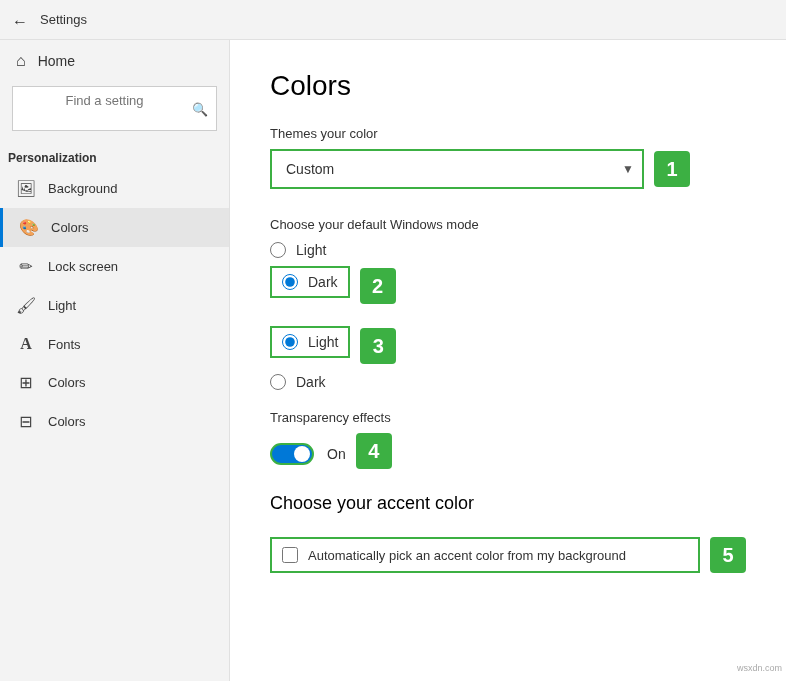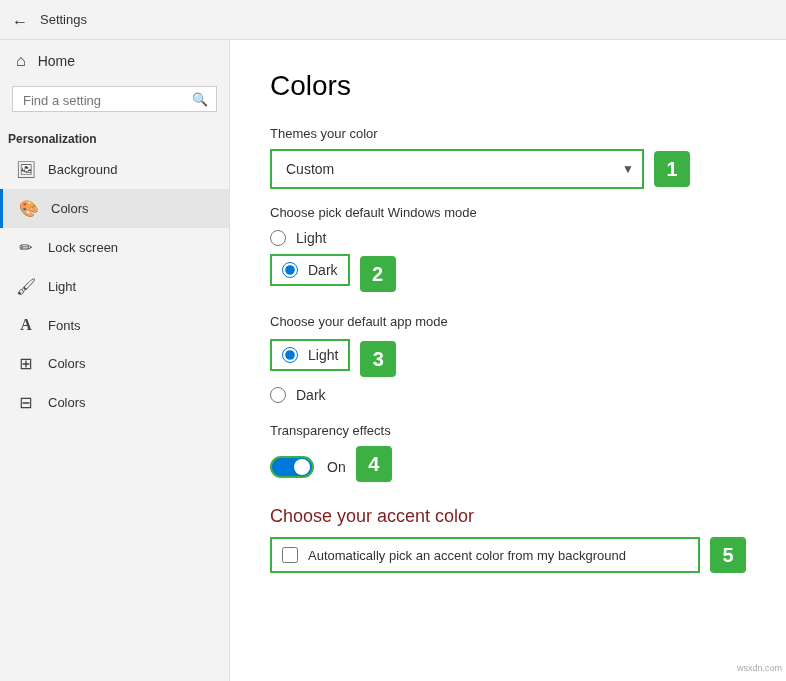--- a/index.html
+++ b/index.html
@@ -64,26 +64,27 @@
       margin-right: 12px;
       font-size: 16px;
     }
 
     .sidebar-search {
       margin: 4px 12px 12px;
       position: relative;
     }
     .sidebar-search input {
       width: 100%;
-      padding: 6px 30px 3px 10px;
+      padding: 6px 30px 22px 10px;
       border: 1px solid #ccc;
       background: #fff;
       font-size: 13px;
       color: #333;
       outline: none;
+      text-align: center;
     }
     .sidebar-search-icon {
       position: absolute;
       right: 8px;
       top: 50%;
       transform: translateY(-50%);
       color: #666;
       font-size: 13px;
     }
 
@@ -132,21 +133,21 @@
 
     .section-label {
       font-size: 13px;
       color: #333;
       margin-bottom: 8px;
     }
 
     
     .dropdown-wrapper {
       position: relative;
-      margin-bottom: 16px;
+      margin-bottom: 28px;
     }
     .dropdown-select {
       width: 100%;
       max-width: 380px;
       padding: 10px 14px;
       border: 2px solid #3cb043;
       background: #fff;
       font-size: 14px;
       color: #333;
       appearance: none;
@@ -232,22 +233,22 @@
       font-size: 14px;
       color: #333;
     }
 
     .transparency-section { margin-bottom: 24px; }
 
     .accent-section { margin-bottom: 12px; }
     .accent-title {
       font-size: 18px;
       font-weight: 400;
-      color: #7f1d1d;
-      margin-bottom: 10px;
+      color: #000000;
+      margin-bottom: 23px;
     }
 
     .checkbox-row {
       display: flex;
       align-items: center;
       border: 2px solid #3cb043;
       padding: 8px 10px;
       max-width: 540px;
       cursor: pointer;
       position: relative;
@@ -354,38 +355,37 @@
           <option>Custom</option>
           <option>Light</option>
           <option>Dark</option>
         </select>
         <span class="dropdown-arrow">▼</span>
       </div>
       <span class="step-badge-inline">1</span>
     </div>
 
     <div class="windows-mode-section">
-      <div class="section-label">Choose pick default Windows mode</div>
+      <div class="section-label">Choose your default Windows mode</div>
 
       <div class="radio-option">
         <input type="radio" name="windows-mode" id="win-light" style="">
         <label for="win-light">Light</label>
       </div>
 
       <div class="row-with-badge">
         <div class="radio-box">
           <input type="radio" name="windows-mode" id="win-dark" checked="" style="">
           <label for="win-dark">Dark</label>
         </div>
         <span class="step-badge-inline">2</span>
       </div>
     </div>
 
     <div class="windows-mode-section">
-      <div class="section-label">Choose your default app mode</div>
 
       <div class="row-with-badge">
         <div class="radio-box">
           <input type="radio" name="app-mode" id="app-light" checked="" style="">
           <label for="app-light">Light</label>
         </div>
         <span class="step-badge-inline">3</span>
       </div>
 
       <div class="radio-option">

